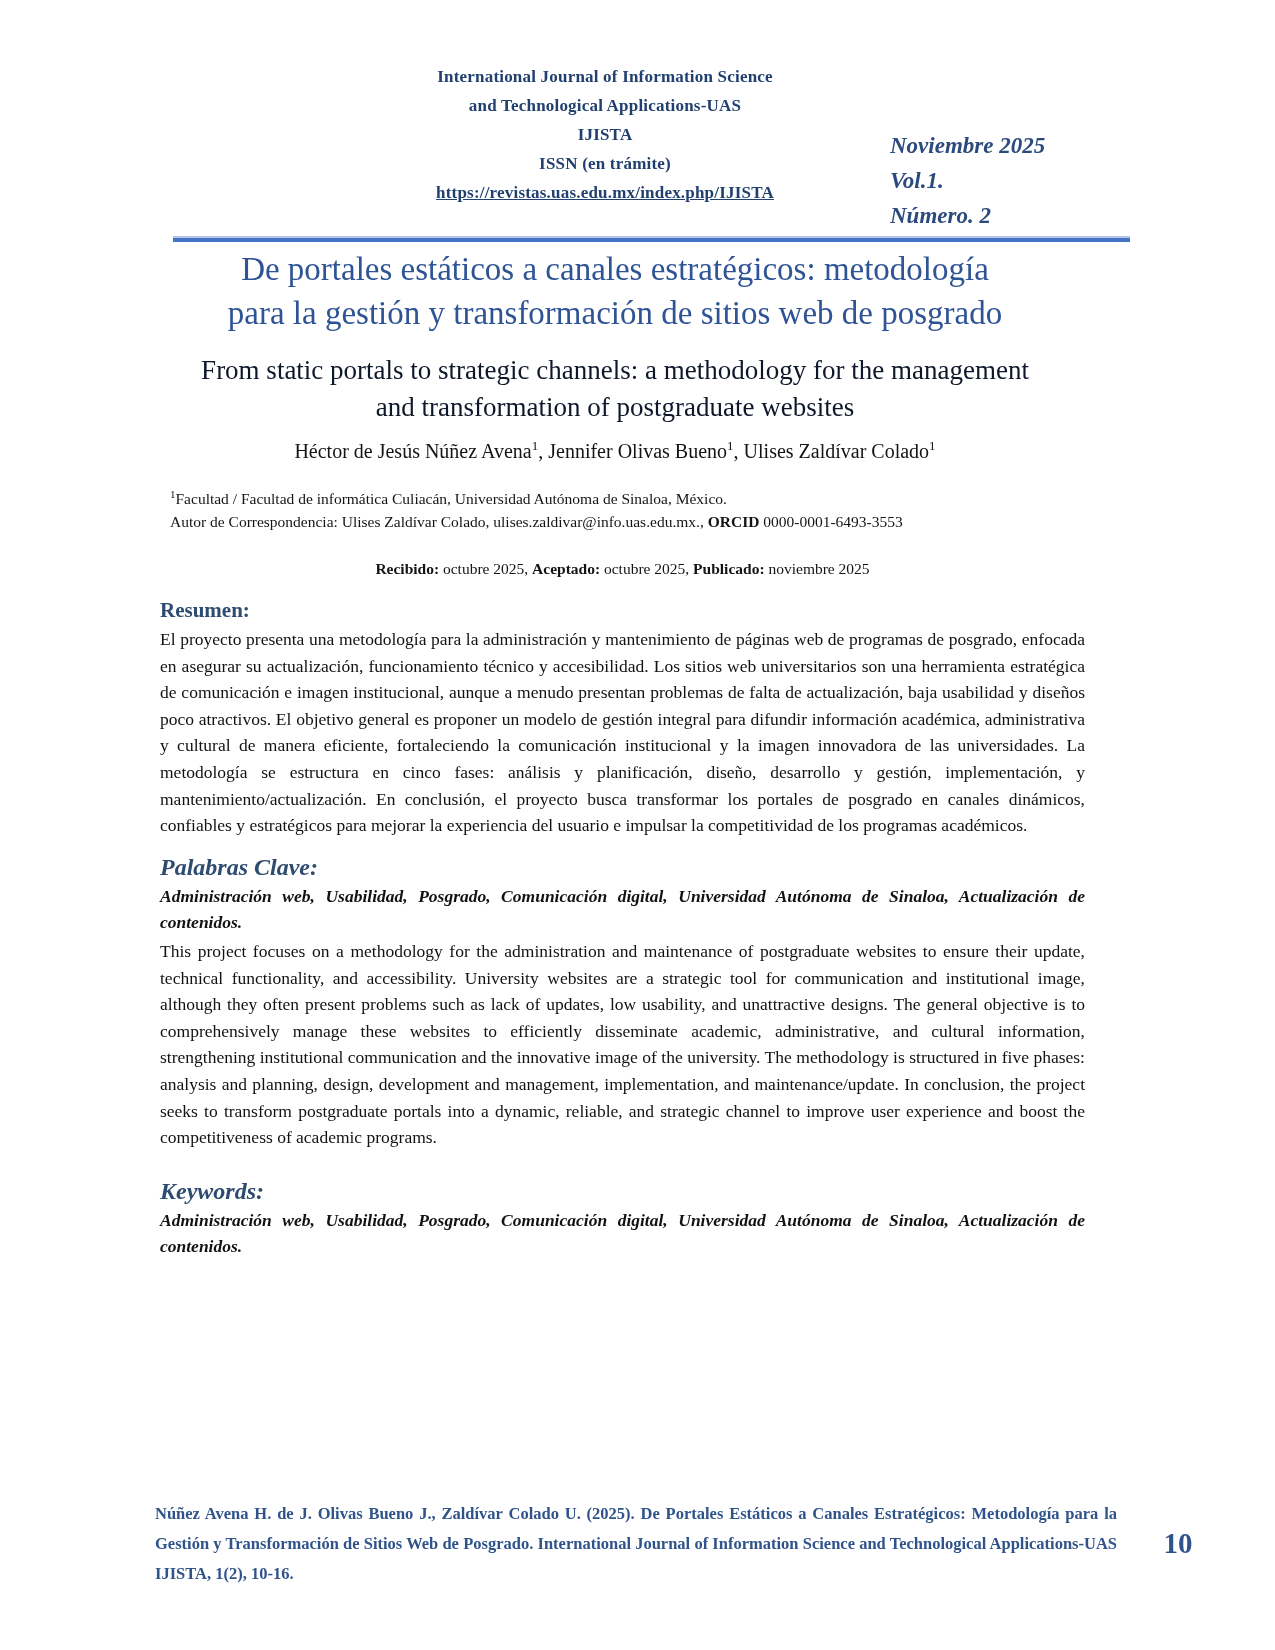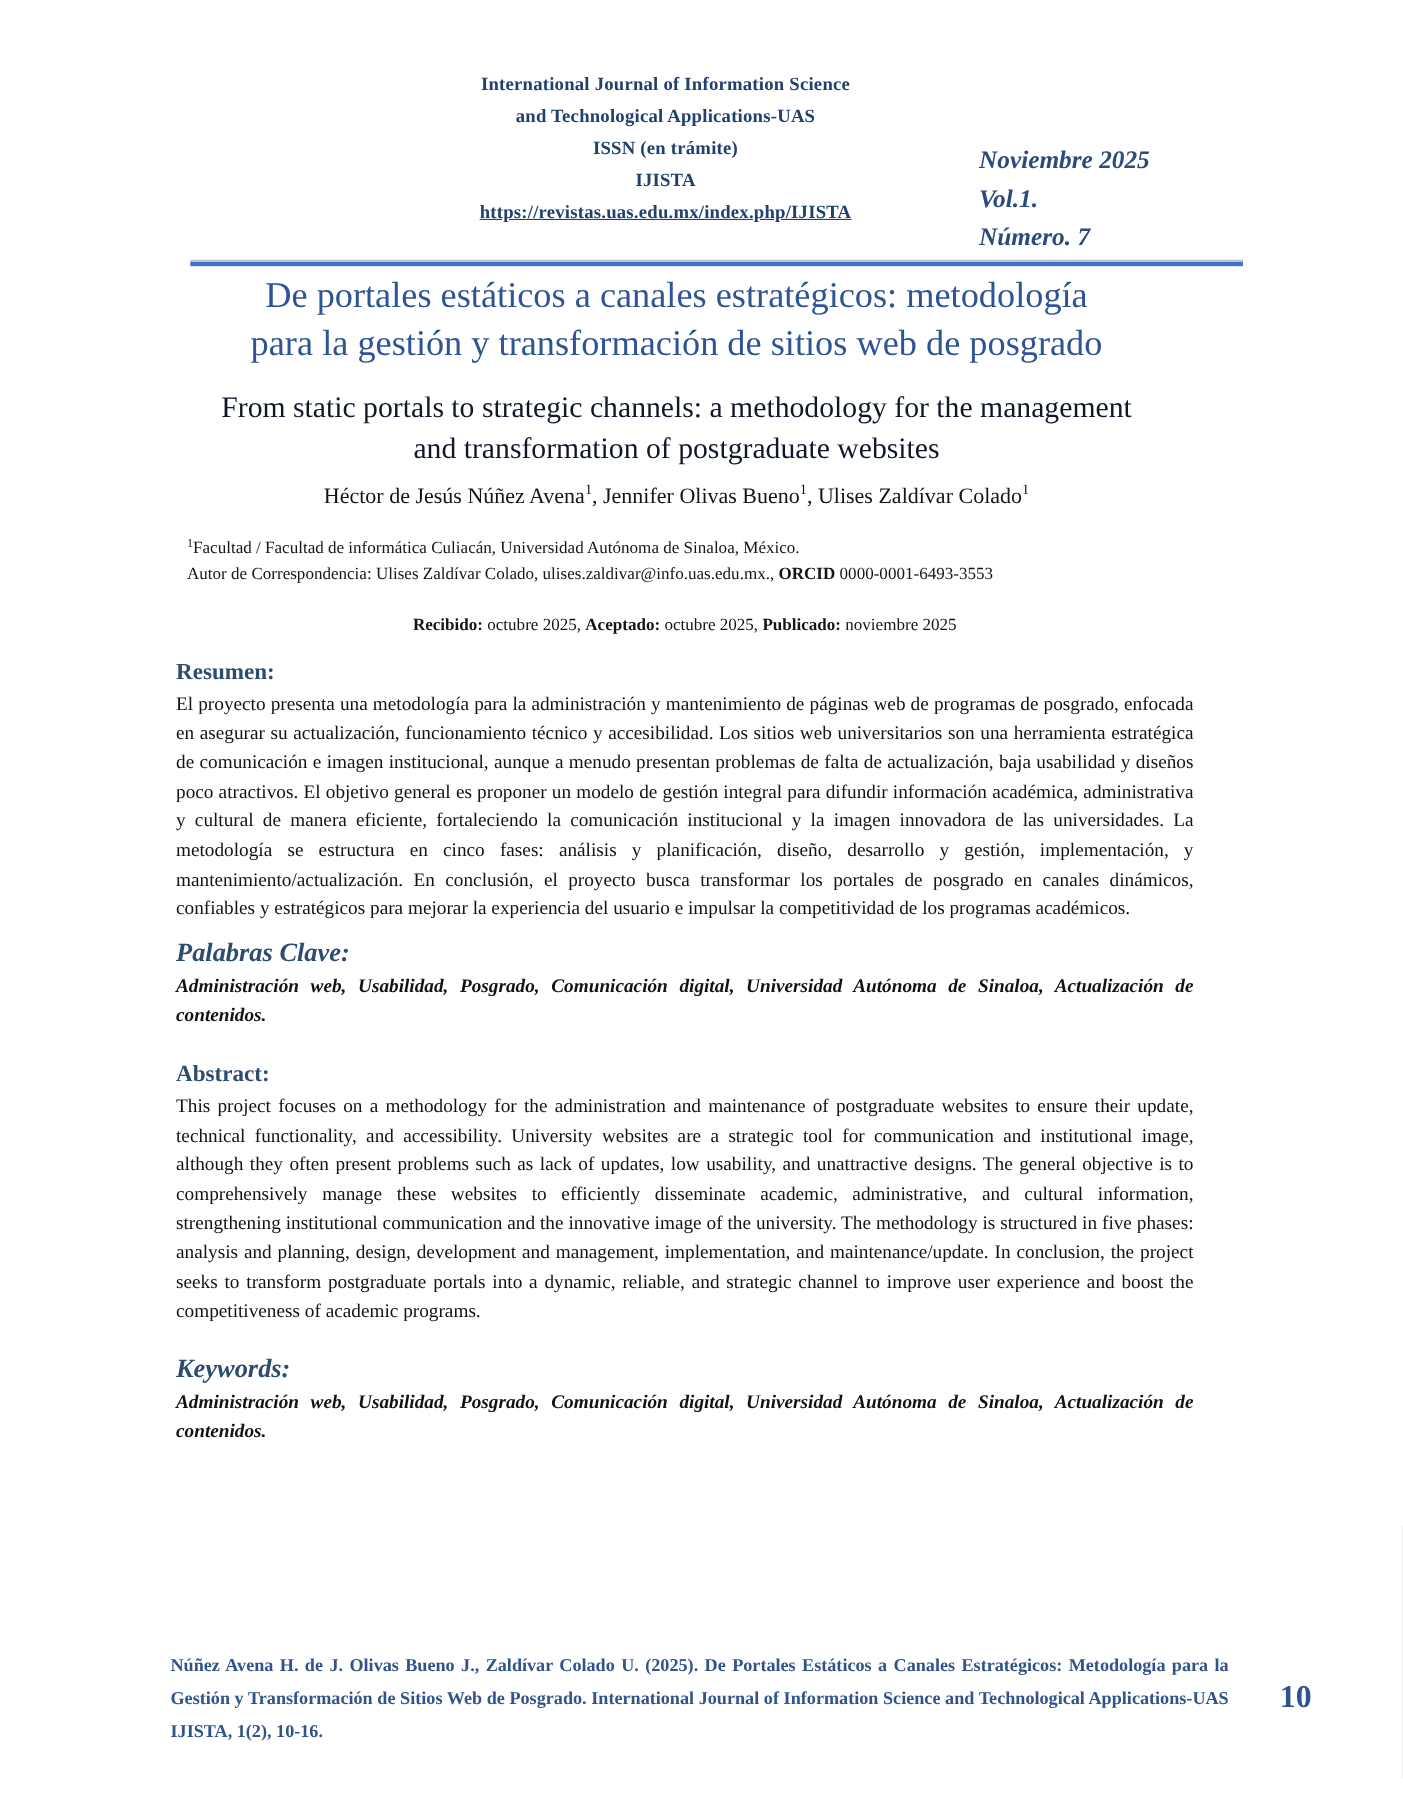--- a/index.html
+++ b/index.html
@@ -159,29 +159,29 @@
   }
 </style>
 </head>
 <body>
 
 <div class="page">
 
   <div class="header-block">
     <div>International Journal of Information Science</div>
     <div>and Technological Applications-UAS</div>
+    <div>IJISTA</div>
     <div>ISSN (en trámite)</div>
-    <div>IJISTA</div>
     <div class="journal-url">https://revistas.uas.edu.mx/index.php/IJISTA</div>
   </div>
 
   <div class="issue-block">
     <div>Noviembre 2025</div>
     <div>Vol.1.</div>
-    <div>Número. 7</div>
+    <div>Número. 2</div>
   </div>
 
   <div class="header-rule"></div>
 
   <div class="title-es">
     <div>De portales estáticos a canales estratégicos: metodología</div>
     <div>para la gestión y transformación de sitios web de posgrado</div>
   </div>
 
   <div class="title-en">
@@ -202,21 +202,20 @@
     <span class="bold">Recibido:</span><span> octubre 2025, </span><span class="bold">Aceptado:</span><span> octubre 2025, </span><span class="bold">Publicado:</span><span> noviembre 2025</span>
   </div>
 
   <div class="body-col">
     <div class="sec-heading">Resumen:</div>
     <div class="sec-body">El proyecto presenta una metodología para la administración y mantenimiento de páginas web de programas de posgrado, enfocada en asegurar su actualización, funcionamiento técnico y accesibilidad. Los sitios web universitarios son una herramienta estratégica de comunicación e imagen institucional, aunque a menudo presentan problemas de falta de actualización, baja usabilidad y diseños poco atractivos. El objetivo general es proponer un modelo de gestión integral para difundir información académica, administrativa y cultural de manera eficiente, fortaleciendo la comunicación institucional y la imagen innovadora de las universidades. La metodología se estructura en cinco fases: análisis y planificación, diseño, desarrollo y gestión, implementación, y mantenimiento/actualización. En conclusión, el proyecto busca transformar los portales de posgrado en canales dinámicos, confiables y estratégicos para mejorar la experiencia del usuario e impulsar la competitividad de los programas académicos.</div>
 
     <div class="sec-heading italic gap-sm">Palabras Clave:</div>
     <div class="sec-body italic">Administración web, Usabilidad, Posgrado, Comunicación digital, Universidad Autónoma de Sinaloa, Actualización de contenidos.</div>
 
-    <div class="sec-heading gap-md">Abstract:</div>
     <div class="sec-body">This project focuses on a methodology for the administration and maintenance of postgraduate websites to ensure their update, technical functionality, and accessibility. University websites are a strategic tool for communication and institutional image, although they often present problems such as lack of updates, low usability, and unattractive designs. The general objective is to comprehensively manage these websites to efficiently disseminate academic, administrative, and cultural information, strengthening institutional communication and the innovative image of the university. The methodology is structured in five phases: analysis and planning, design, development and management, implementation, and maintenance/update. In conclusion, the project seeks to transform postgraduate portals into a dynamic, reliable, and strategic channel to improve user experience and boost the competitiveness of academic programs.</div>
 
     <div class="sec-heading italic gap-md">Keywords:</div>
     <div class="sec-body italic">Administración web, Usabilidad, Posgrado, Comunicación digital, Universidad Autónoma de Sinaloa, Actualización de contenidos.</div>
   </div>
 
   <div class="footer-citation">Núñez Avena H. de J. Olivas Bueno J., Zaldívar Colado U. (2025). De Portales Estáticos a Canales Estratégicos: Metodología para la Gestión y Transformación de Sitios Web de Posgrado. International Journal of Information Science and Technological Applications-UAS IJISTA, 1(2), 10-16.</div>
   <div class="page-number">10</div>
 
 </div>

